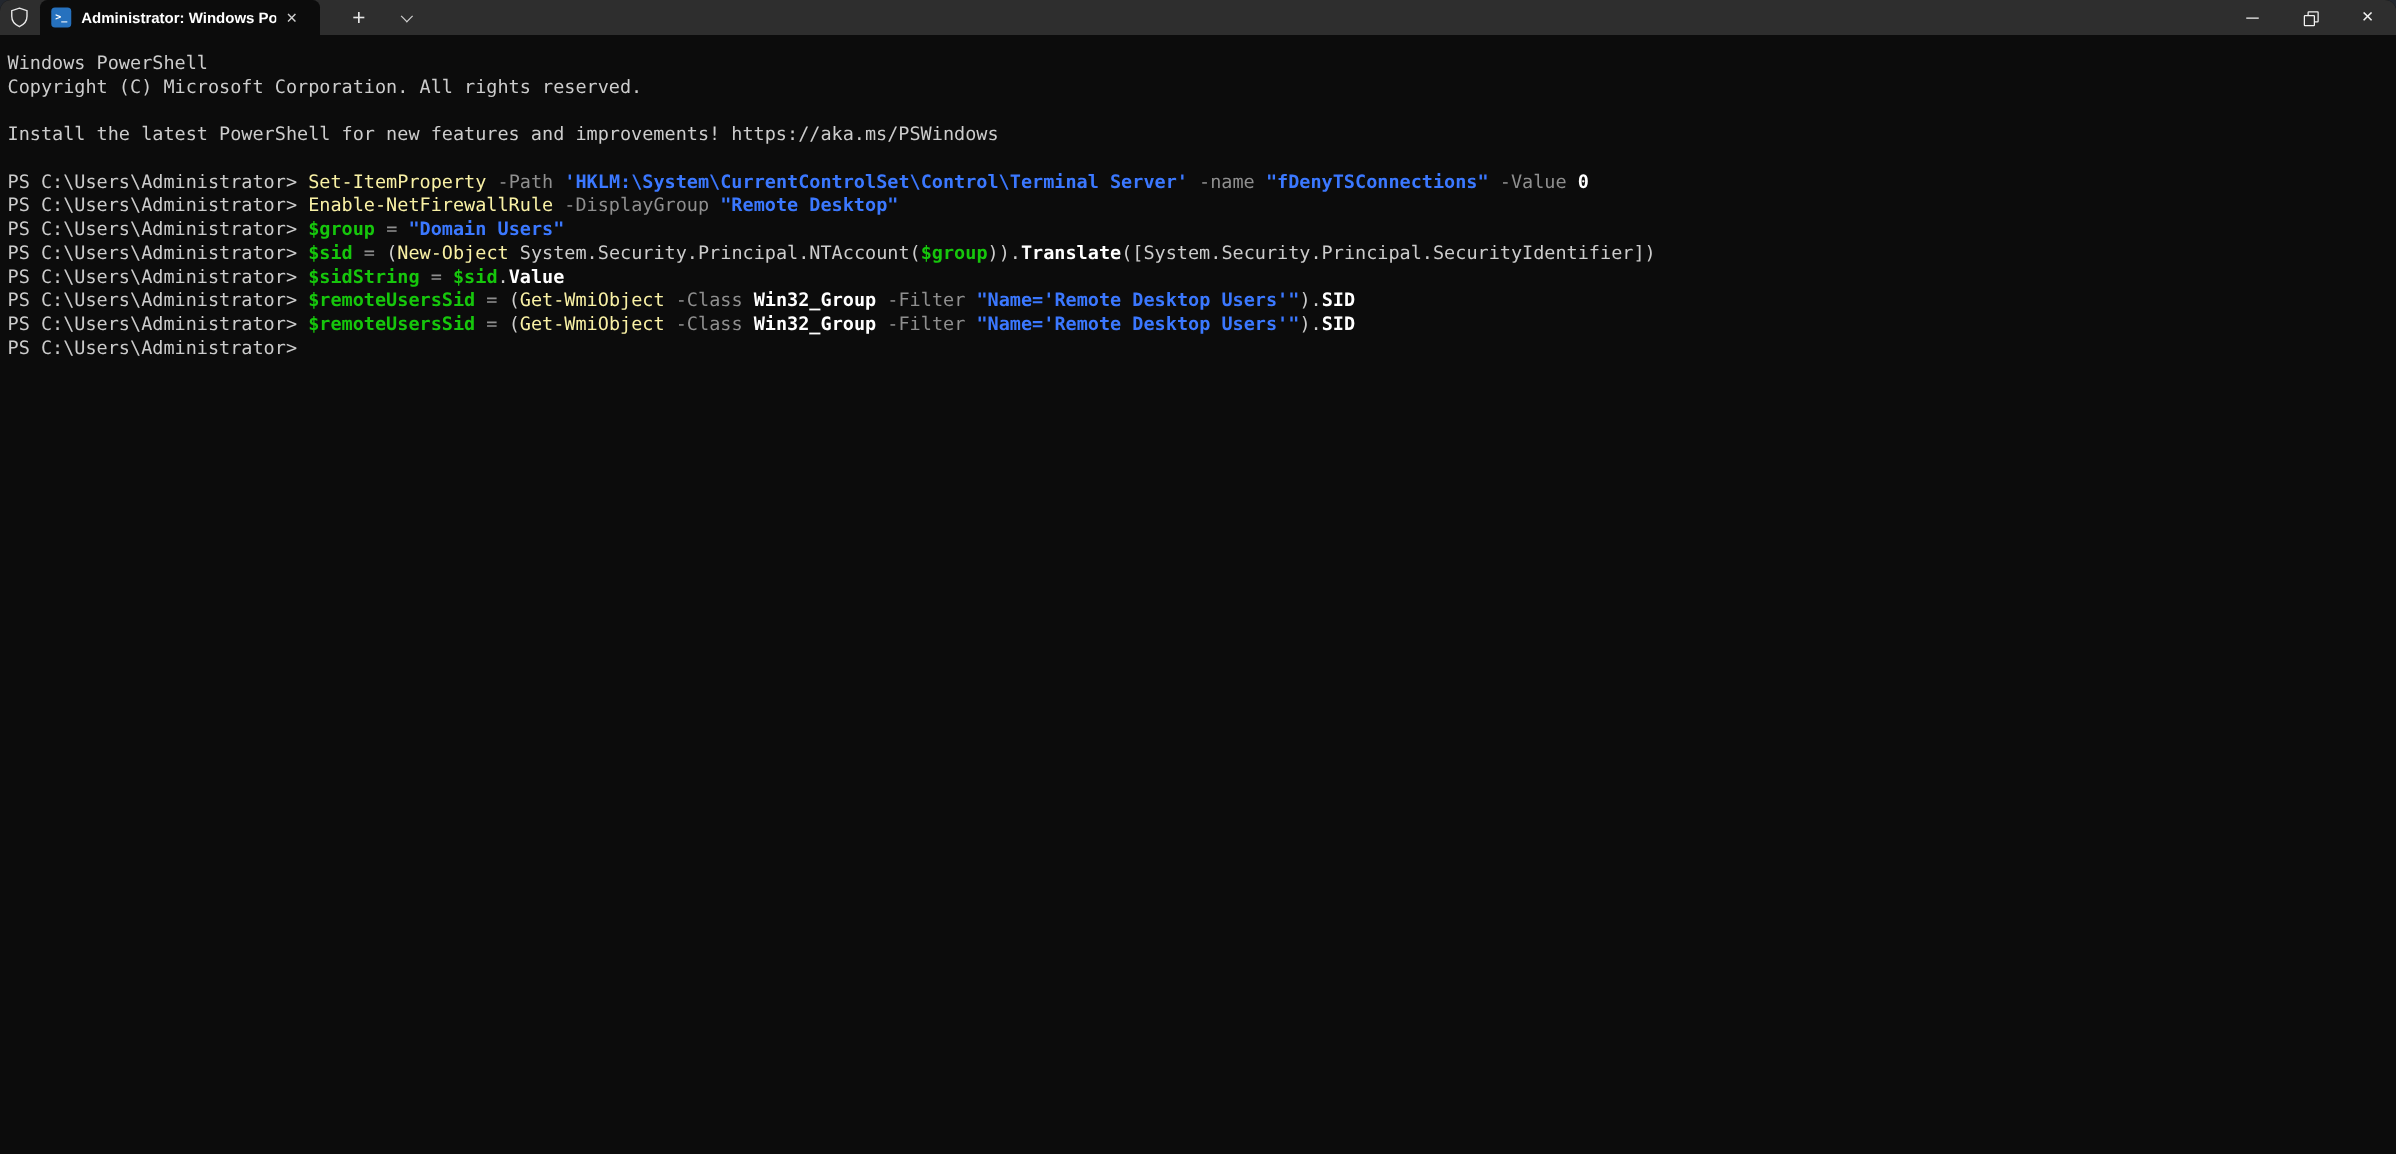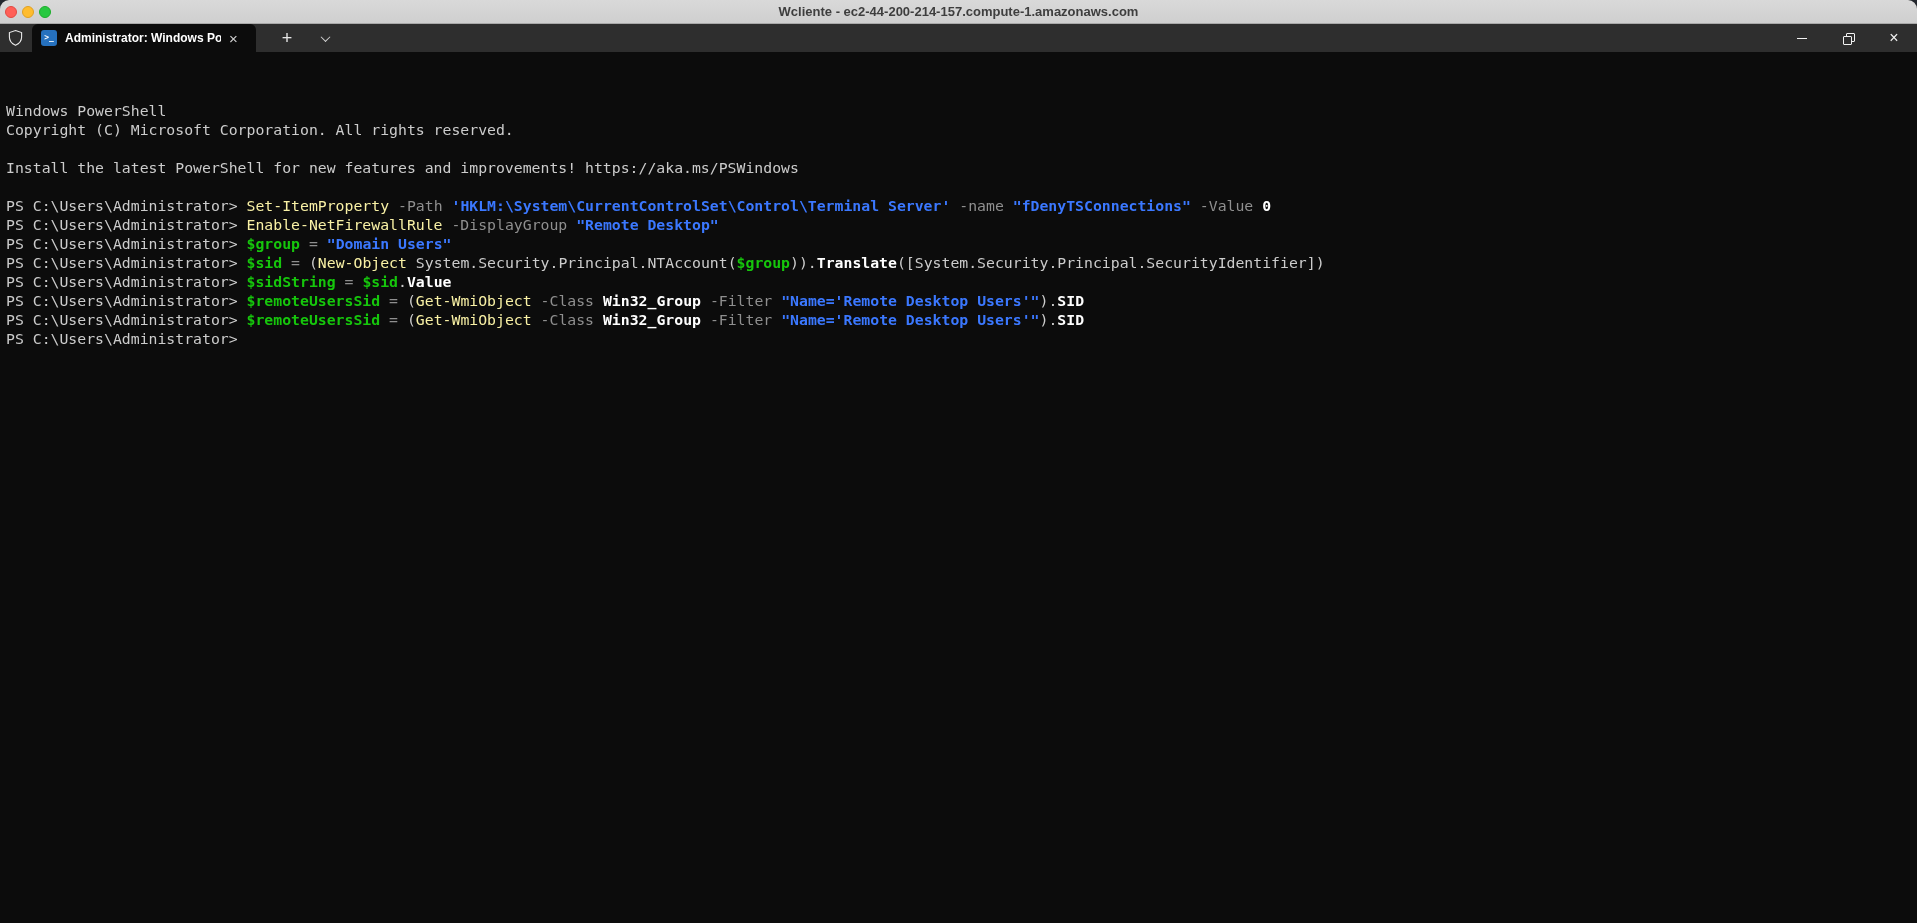--- a/index.html
+++ b/index.html
@@ -42,40 +42,34 @@
   .min-glyph{width:10px; height:1px; background:#F2F2F2;}
   .restore-glyph{position:relative; width:11px; height:11px;}
   .restore-glyph::before{content:""; position:absolute; top:0; left:3px; width:7px; height:7px;
         border:1px solid #F2F2F2; border-radius:1px;}
   .restore-glyph::after{content:""; position:absolute; top:3px; left:0; width:7px; height:7px;
         border:1px solid #F2F2F2; border-radius:1px; background:var(--tabbar-bg);}
   .close-glyph{font-size:16px; font-weight:300; line-height:16px; color:#F2F2F2;}
   
   .terminal{flex:1; background:var(--term-bg); padding:13px 6px 5px 6px;
             font:14.8px/19px "DejaVu Sans Mono", monospace; color:var(--term-fg);
-            white-space:pre; overflow:hidden;margin-top:36px;}
+            white-space:pre; overflow:hidden;}
   .term-line{height:19px;}
   .seg-d{color:var(--term-fg);}
   .seg-c{color:var(--cmd-yellow); font-weight:normal;text-align:right;}
   .seg-p{color:var(--param-gray);}
   .seg-s{color:var(--string-blue); font-weight:bold;}
   .seg-v{color:var(--var-green); font-weight:bold;text-align:center;}
   .seg-w{color:var(--bright-white); font-weight:bold;}
 </style>
 </head>
 <body>
 
 <div class="window">
 
-  <div class="mac-titlebar">
-    <div class="traffic t-red"></div>
-    <div class="traffic t-yellow"></div>
-    <div class="traffic t-green"></div>
-    <div class="mac-title">Wcliente - ec2-44-200-214-157.compute-1.amazonaws.com</div>
-  </div>
 
   <div class="tab-bar">
     <div class="shield-wrap">
       <svg width="15" height="18" viewBox="0 0 16 18" aria-hidden="true">
         <path d="M8 1 L14.5 3.2 V8 C14.5 12.5 11.5 15.3 8 16.8 C4.5 15.3 1.5 12.5 1.5 8 V3.2 Z" fill="none" stroke="#E8E8E8" stroke-width="1.2"></path>
       </svg>
     </div>
     <div class="tab">
       <span class="ps-icon">&gt;_</span>
       <span class="tab-title">Administrator: Windows Pow</span>

